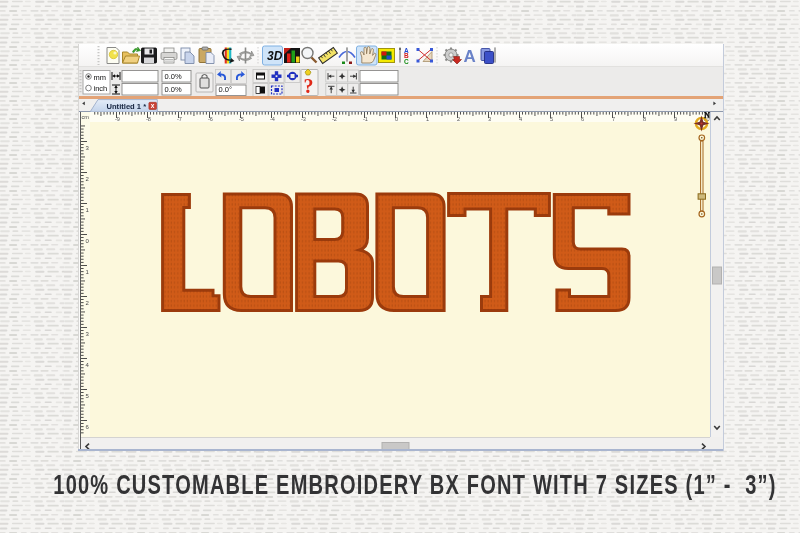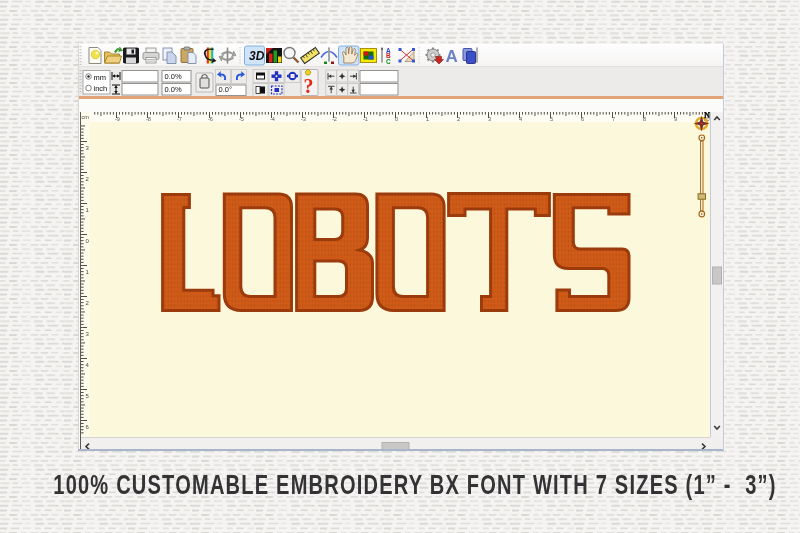--- a/index.html
+++ b/index.html
@@ -1,21 +1,21 @@
 <!DOCTYPE html>
 <html><head>
 <meta charset="utf-8">
 <style>
   html,body{margin:0;padding:0;}
   body{font-family:"Liberation Sans", sans-serif;}
   #page{position:relative;width:800px;height:533px;overflow:hidden;background:#f5f4f2;}
   #page *{box-sizing:border-box;}
   .abs{position:absolute;}
   #win{left:78px;top:44px;width:646px;height:407px;background:#fbfbfa;}
-  #row1{left:0;top:0;width:646px;height:23px;background:linear-gradient(#ffffff,#f5f4f3);border-bottom:1px solid #e2e1df;}
+  #row1{left:0;top:0;width:646px;height:23px;background:linear-gradient(#ffffff,#f5f4f3);border-bottom:1px solid #e2e1df;padding-left:18px;}
   #row2{left:0;top:23px;width:646px;height:29px;background:#ecebea;text-decoration:underline;}
   #orangebar{left:0;top:52px;width:646px;height:3px;background:#e3a376;}
   #tabbar{left:0;top:55px;width:646px;height:13px;background:#f0efee;border-bottom:1px solid #8e99ad;}
   #content{left:3px;top:68px;width:629px;height:325px;background:#fcf8dc;}
   #leftline{left:2px;top:68px;width:1px;height:337px;background:#5a5a5a;}
   #vscroll{left:632px;top:68px;width:13px;height:325px;background:#f2f1f0;border-left:1px solid #c2cbdc;}
   #hscroll{left:3px;top:393px;width:629px;height:12px;background:#f1f0ef;border-top:1px solid #d4d3d1;}
   #corner{left:632px;top:393px;width:13px;height:12px;background:#f0efee;}
   #bborder{left:0;top:405px;width:646px;height:2px;background:#a9b5cf;}
   #rborder{left:644.5px;top:0;width:1.5px;height:407px;background:#c3cbdb;}
@@ -279,20 +279,36 @@
 <rect x="122" y="83.5" width="36" height="11.5" fill="#ffffff" stroke="#8a8988" stroke-width="0.9"></rect>
 <rect x="162" y="83.5" width="29" height="11.5" fill="#ffffff" stroke="#8a8988" stroke-width="0.9"></rect>
 <text x="164.5" y="91.8" font-size="7.5" fill="#101010" font-family="Liberation Sans">0.0%</text>
 <rect x="216" y="85" width="30" height="10.5" fill="#ffffff" stroke="#8a8988" stroke-width="0.9"></rect>
 <text x="218.5" y="92.3" font-size="7.5" fill="#101010" font-family="Liberation Sans">0.0°</text>
 <rect x="360" y="70.5" width="38" height="11.5" fill="#ffffff" stroke="#8a8988" stroke-width="0.9"></rect>
 <rect x="360" y="83.5" width="38" height="11.5" fill="#ffffff" stroke="#8a8988" stroke-width="0.9"></rect>
           </g>
         </svg></div>
     <div id="orangebar" class="abs"></div>
+    <div id="tabbar" class="abs">
+      <svg class="abs" style="left:0;top:0" width="646" height="13" viewBox="78 99 646 13">
+        <defs>
+            <linearGradient id="tabg" x1="0" y1="0" x2="0" y2="1">
+          <stop offset="0" stop-color="#e4ecf8"></stop>
+              <stop offset="1" stop-color="#c2d2ea"></stop>
+        </linearGradient>
+          </defs>
+        <path d="M90,112 L98,99.6 L157.3,99.6 L157.3,112 Z" fill="url(#tabg)" stroke="#94a6c4" stroke-width="0.8"></path>
+        <text x="106.5" y="108.6" font-size="7.6" font-weight="bold" fill="#15233f" font-family="Liberation Sans">Untitled 1 *</text>
+        <rect x="148.9" y="102.3" width="7.6" height="7.2" rx="1" fill="#c94135" stroke="#a32f24" stroke-width="0.6"></rect>
+        <text x="150.8" y="108.3" font-size="6.5" font-weight="bold" fill="#ffffff" font-family="Liberation Sans">x</text>
+        <path d="M84.8,101.6 L84.8,105.2 L82.2,103.4 Z" fill="#3a3a3a"></path>
+        <path d="M713.4,101.6 L716,103.4 L713.4,105.2 Z" fill="#3a3a3a"></path>
+      </svg>
+    </div>
     <div id="content" class="abs">
       <svg width="629" height="325" viewBox="81 112 629 325">
 
         <rect x="81" y="112" width="629" height="10" fill="#fefdf3"></rect>
         <rect x="81" y="112" width="9" height="325" fill="#fdfbe9"></rect>
         <g id="rulers">
             <rect x="94.3" y="112" width="0.9" height="2.6" fill="#3a3a3a"></rect>
 <rect x="97.4" y="112" width="0.9" height="2.6" fill="#3a3a3a"></rect>
 <rect x="100.5" y="112" width="0.9" height="4" fill="#3a3a3a"></rect>
 <rect x="103.6" y="112" width="0.9" height="2.6" fill="#3a3a3a"></rect>

